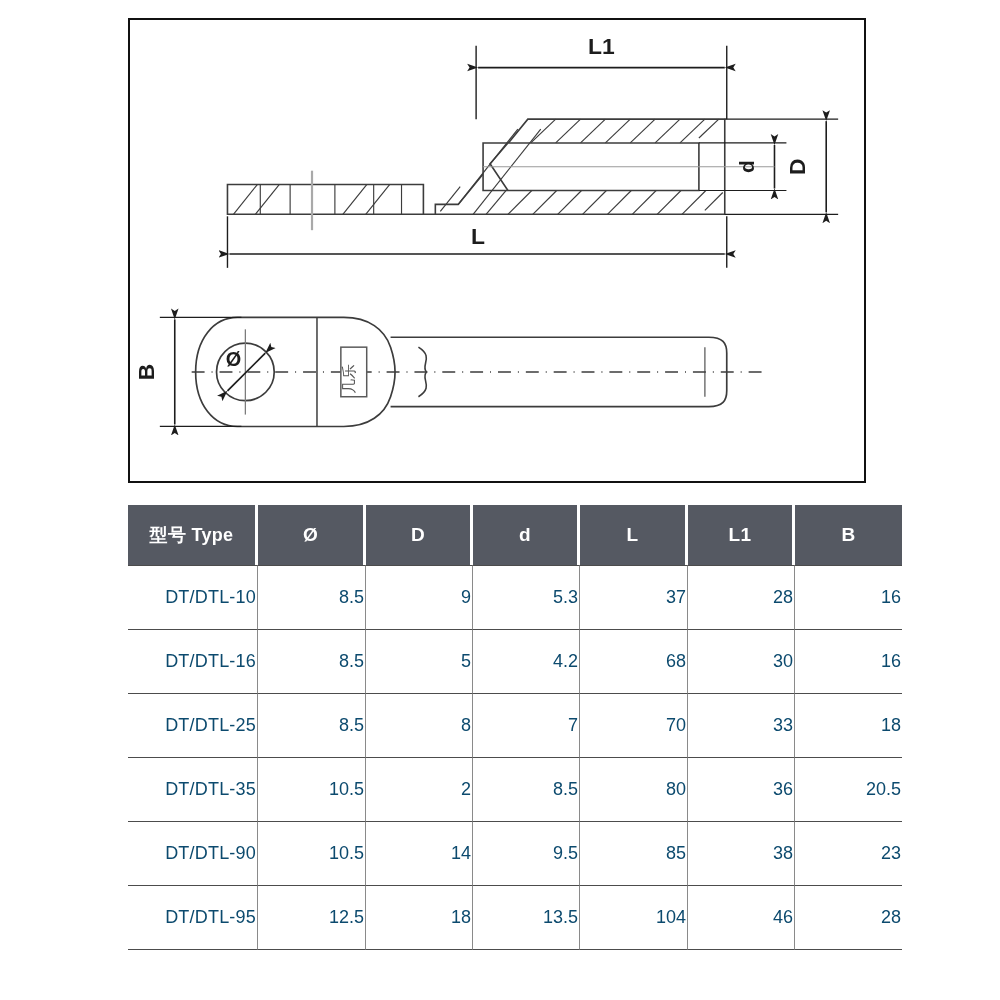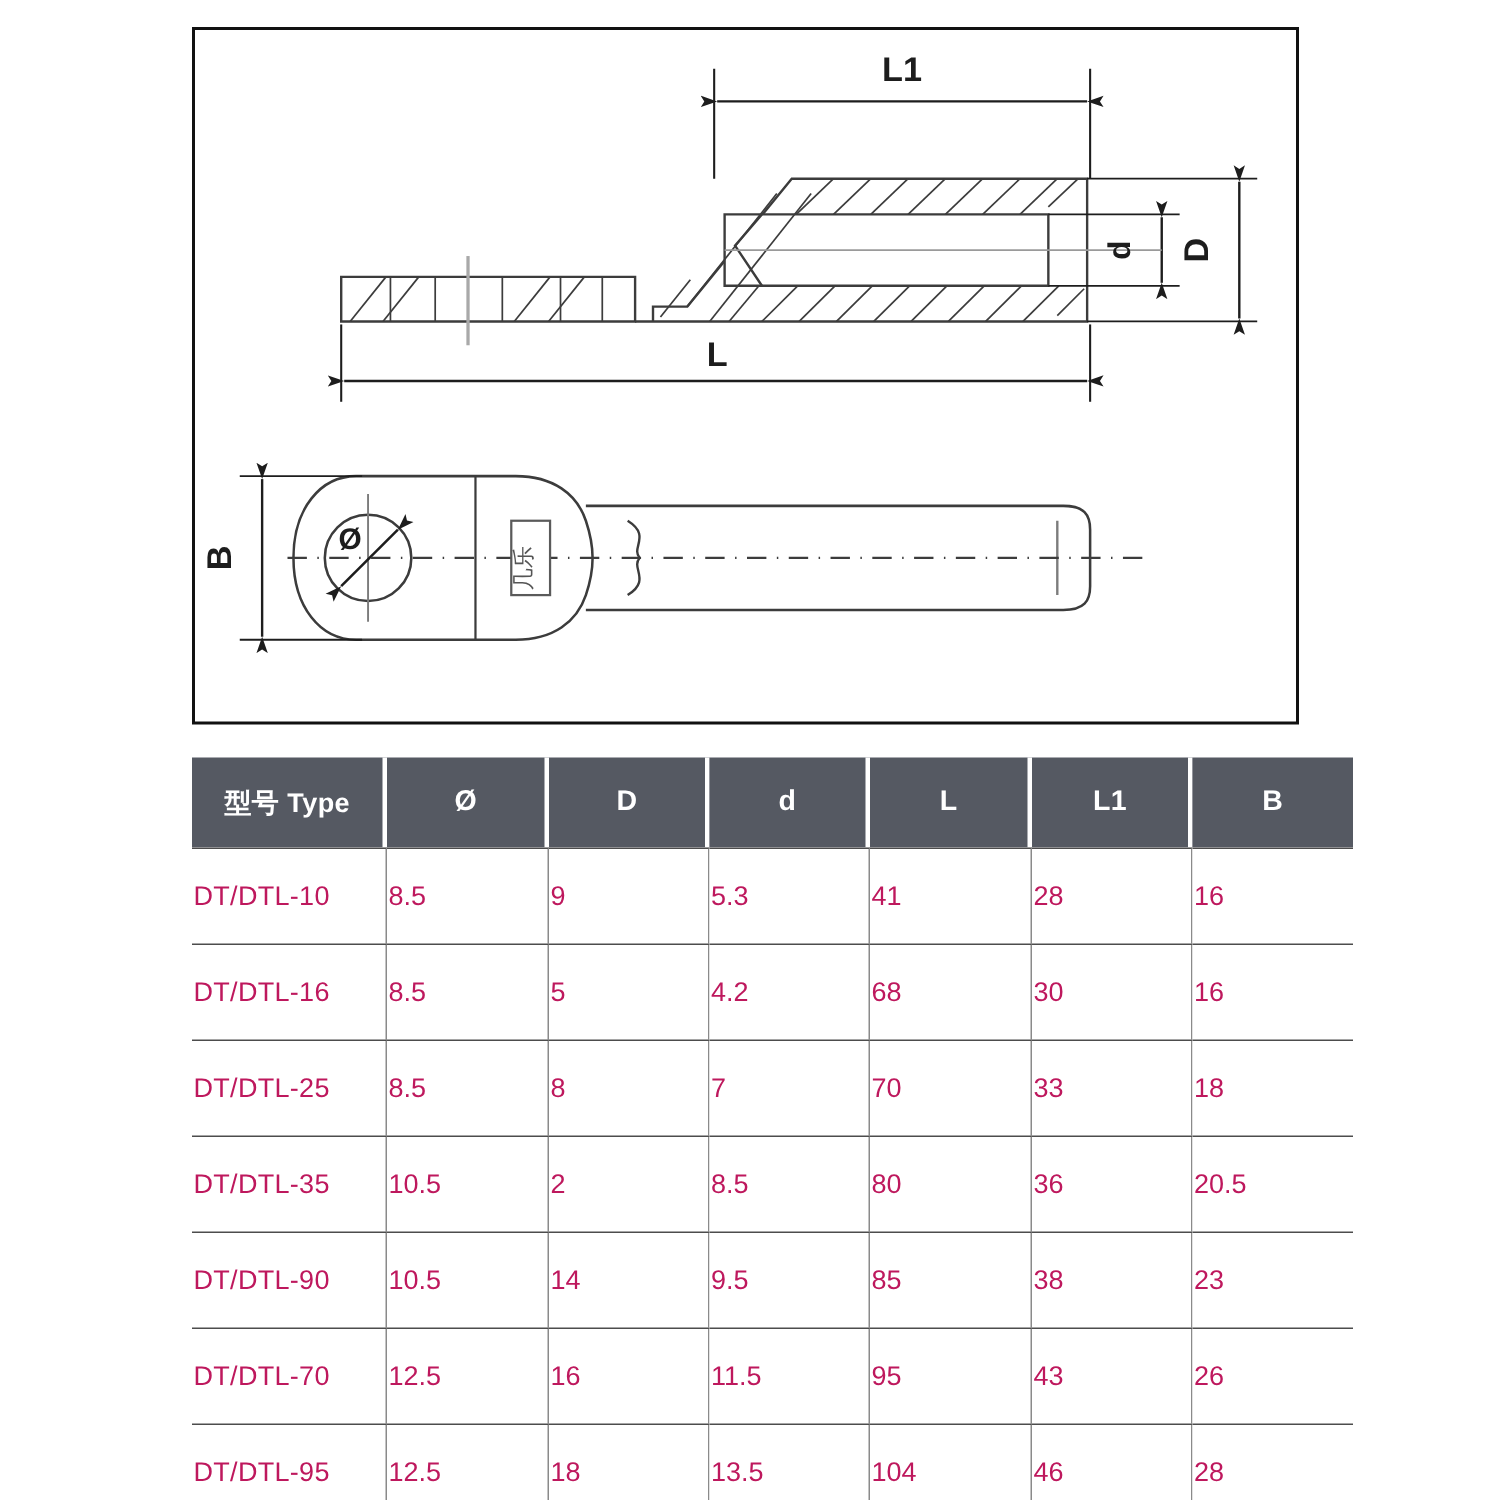--- a/index.html
+++ b/index.html
@@ -63,24 +63,24 @@
     letter-spacing: 0.3px;
   }
   #spec-table th:last-child {
     border-right: none;
   }
   #spec-table th.col-type {
     font-size: 18px;
   }
   #spec-table td {
     height: 61px;
-    text-align: left;
+    text-align: right;
     vertical-align: middle;
     font-size: 18px;
-    color: #be185d;
+    color: #0c4a6e;
     background: #ffffff;
     border-right: 1px solid #8a8a8a;
     border-bottom: 1px solid #4c4c4c;
   }
   #spec-table td:last-child {
     border-right: none;
   }
   #spec-table tbody tr:first-child td {
     border-top: 1px solid #4c4c4c;
   }
@@ -264,21 +264,21 @@
         <th style="width:102px">L1</th>
         <th style="width:105px">B</th>
       </tr>
     </thead>
     <tbody id="spec-body">
         <tr>
           <td class="cell-type">DT/DTL-10</td>
           <td>8.5</td>
           <td>9</td>
           <td>5.3</td>
-          <td>41</td>
+          <td>37</td>
           <td>28</td>
           <td>16</td>
         </tr>
         <tr>
           <td class="cell-type">DT/DTL-16</td>
           <td>8.5</td>
           <td>5</td>
           <td>4.2</td>
           <td>68</td>
           <td>30</td>
@@ -305,29 +305,20 @@
         <tr>
           <td class="cell-type">DT/DTL-90</td>
           <td>10.5</td>
           <td>14</td>
           <td>9.5</td>
           <td>85</td>
           <td>38</td>
           <td>23</td>
         </tr>
         <tr>
-          <td class="cell-type">DT/DTL-70</td>
-          <td>12.5</td>
-          <td>16</td>
-          <td>11.5</td>
-          <td>95</td>
-          <td>43</td>
-          <td>26</td>
-        </tr>
-        <tr>
           <td class="cell-type">DT/DTL-95</td>
           <td>12.5</td>
           <td>18</td>
           <td>13.5</td>
           <td>104</td>
           <td>46</td>
           <td>28</td>
         </tr>
       </tbody>
   </table>

